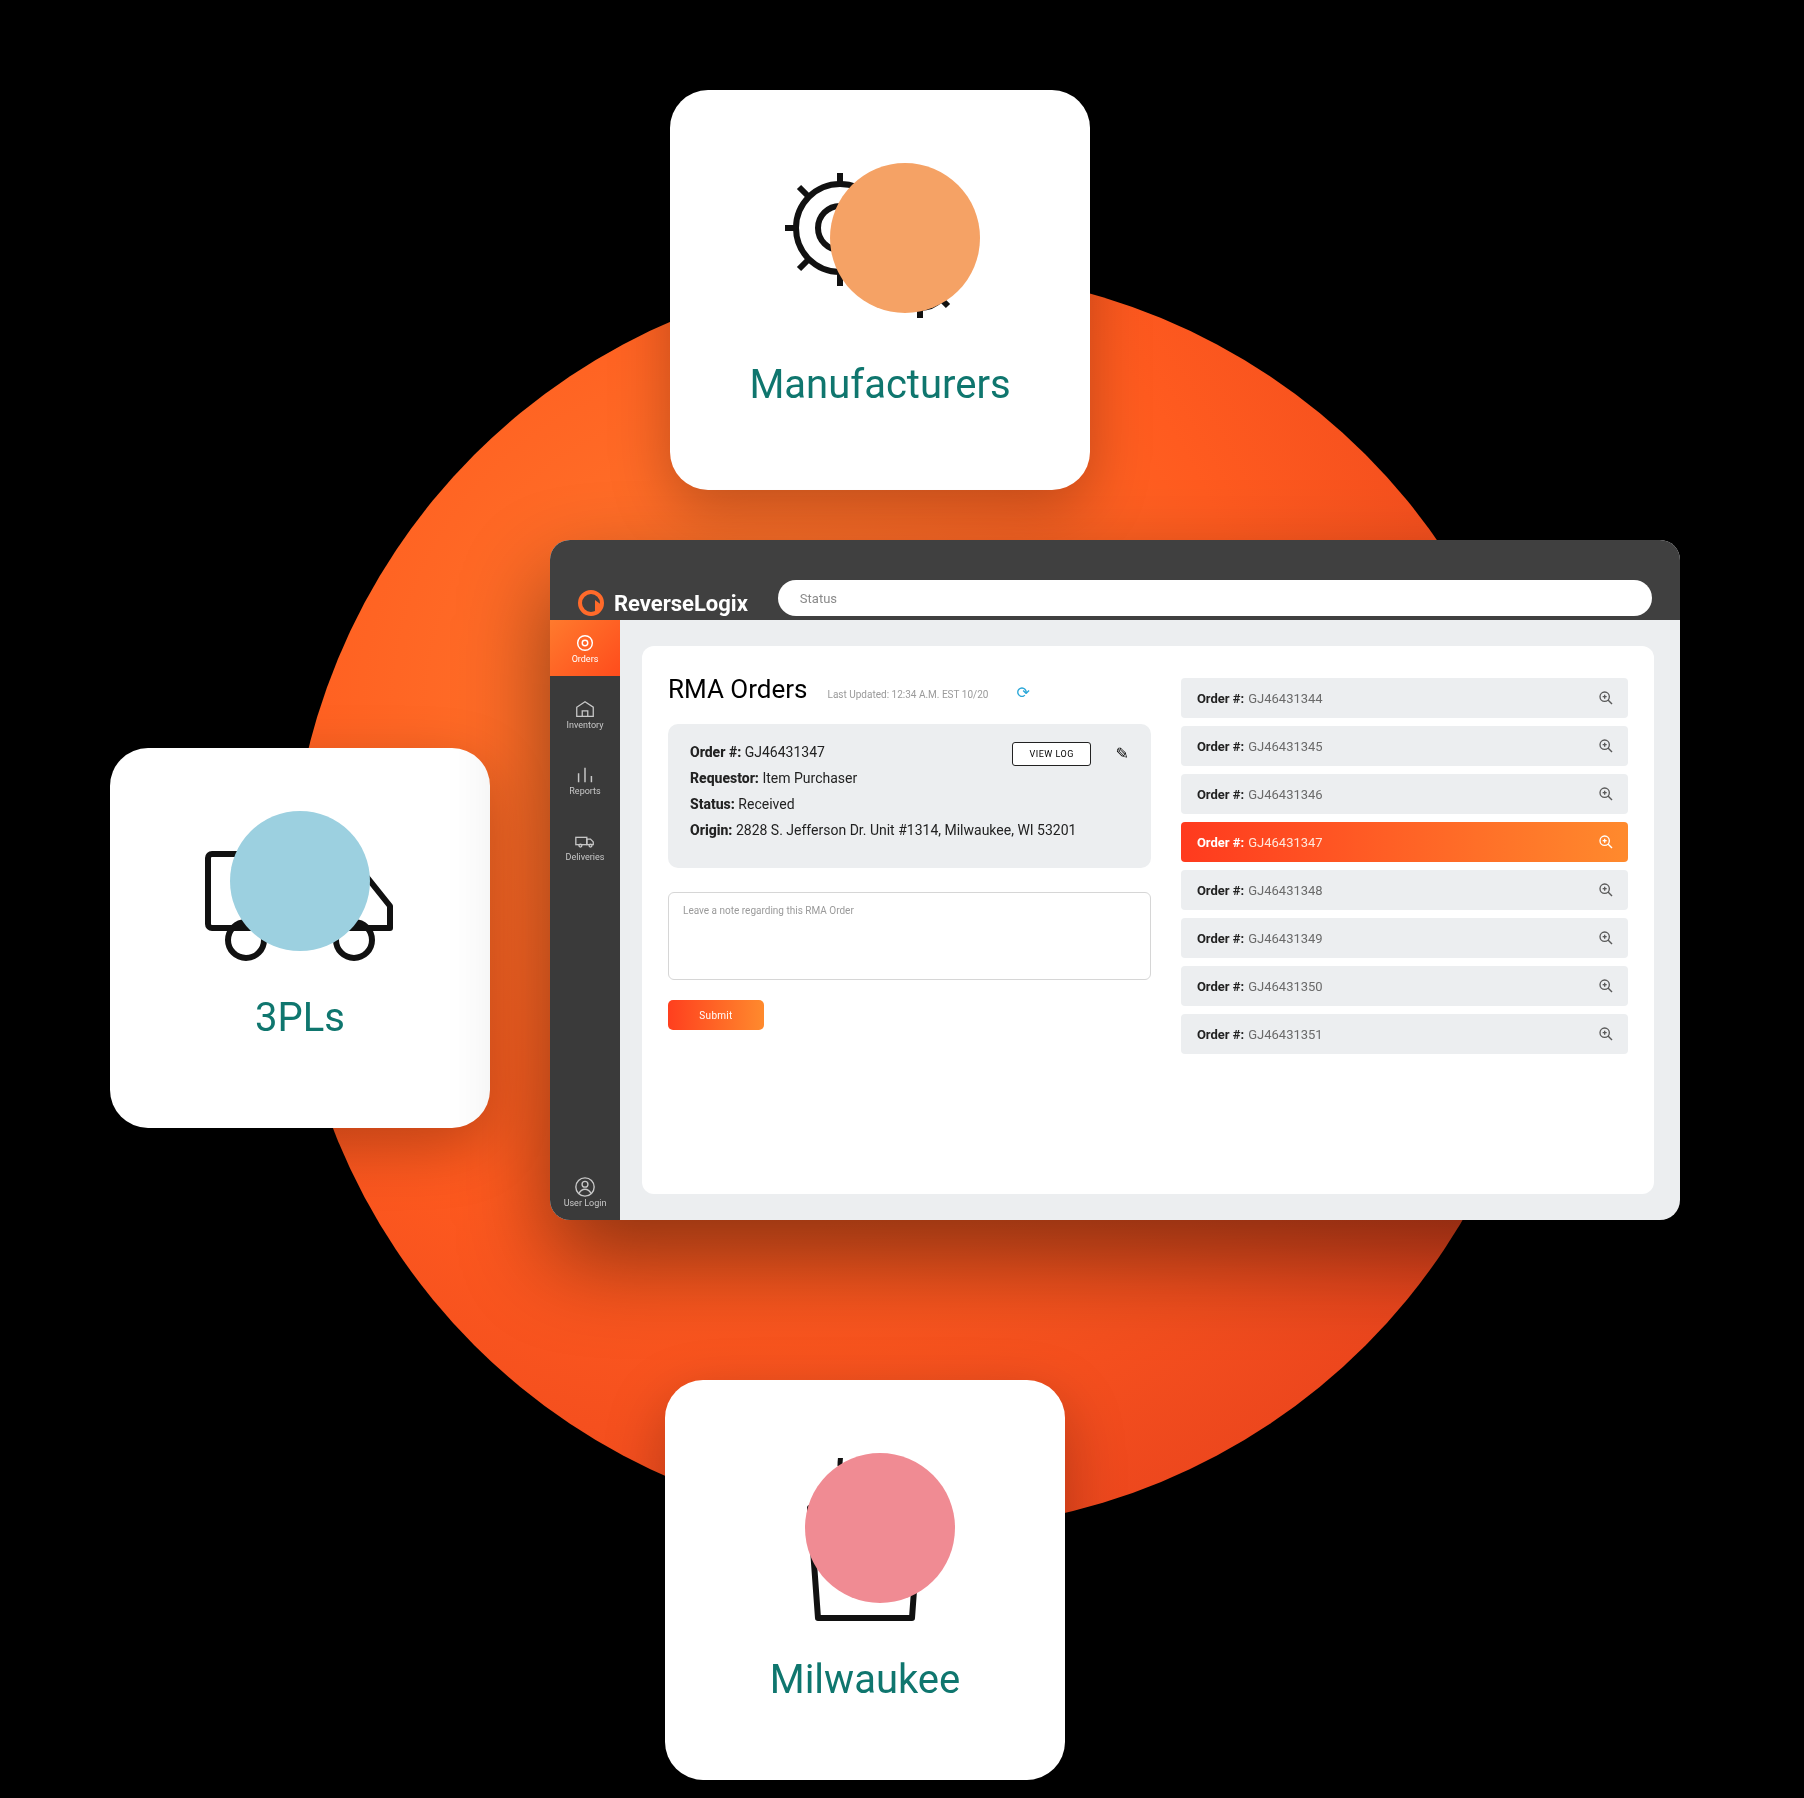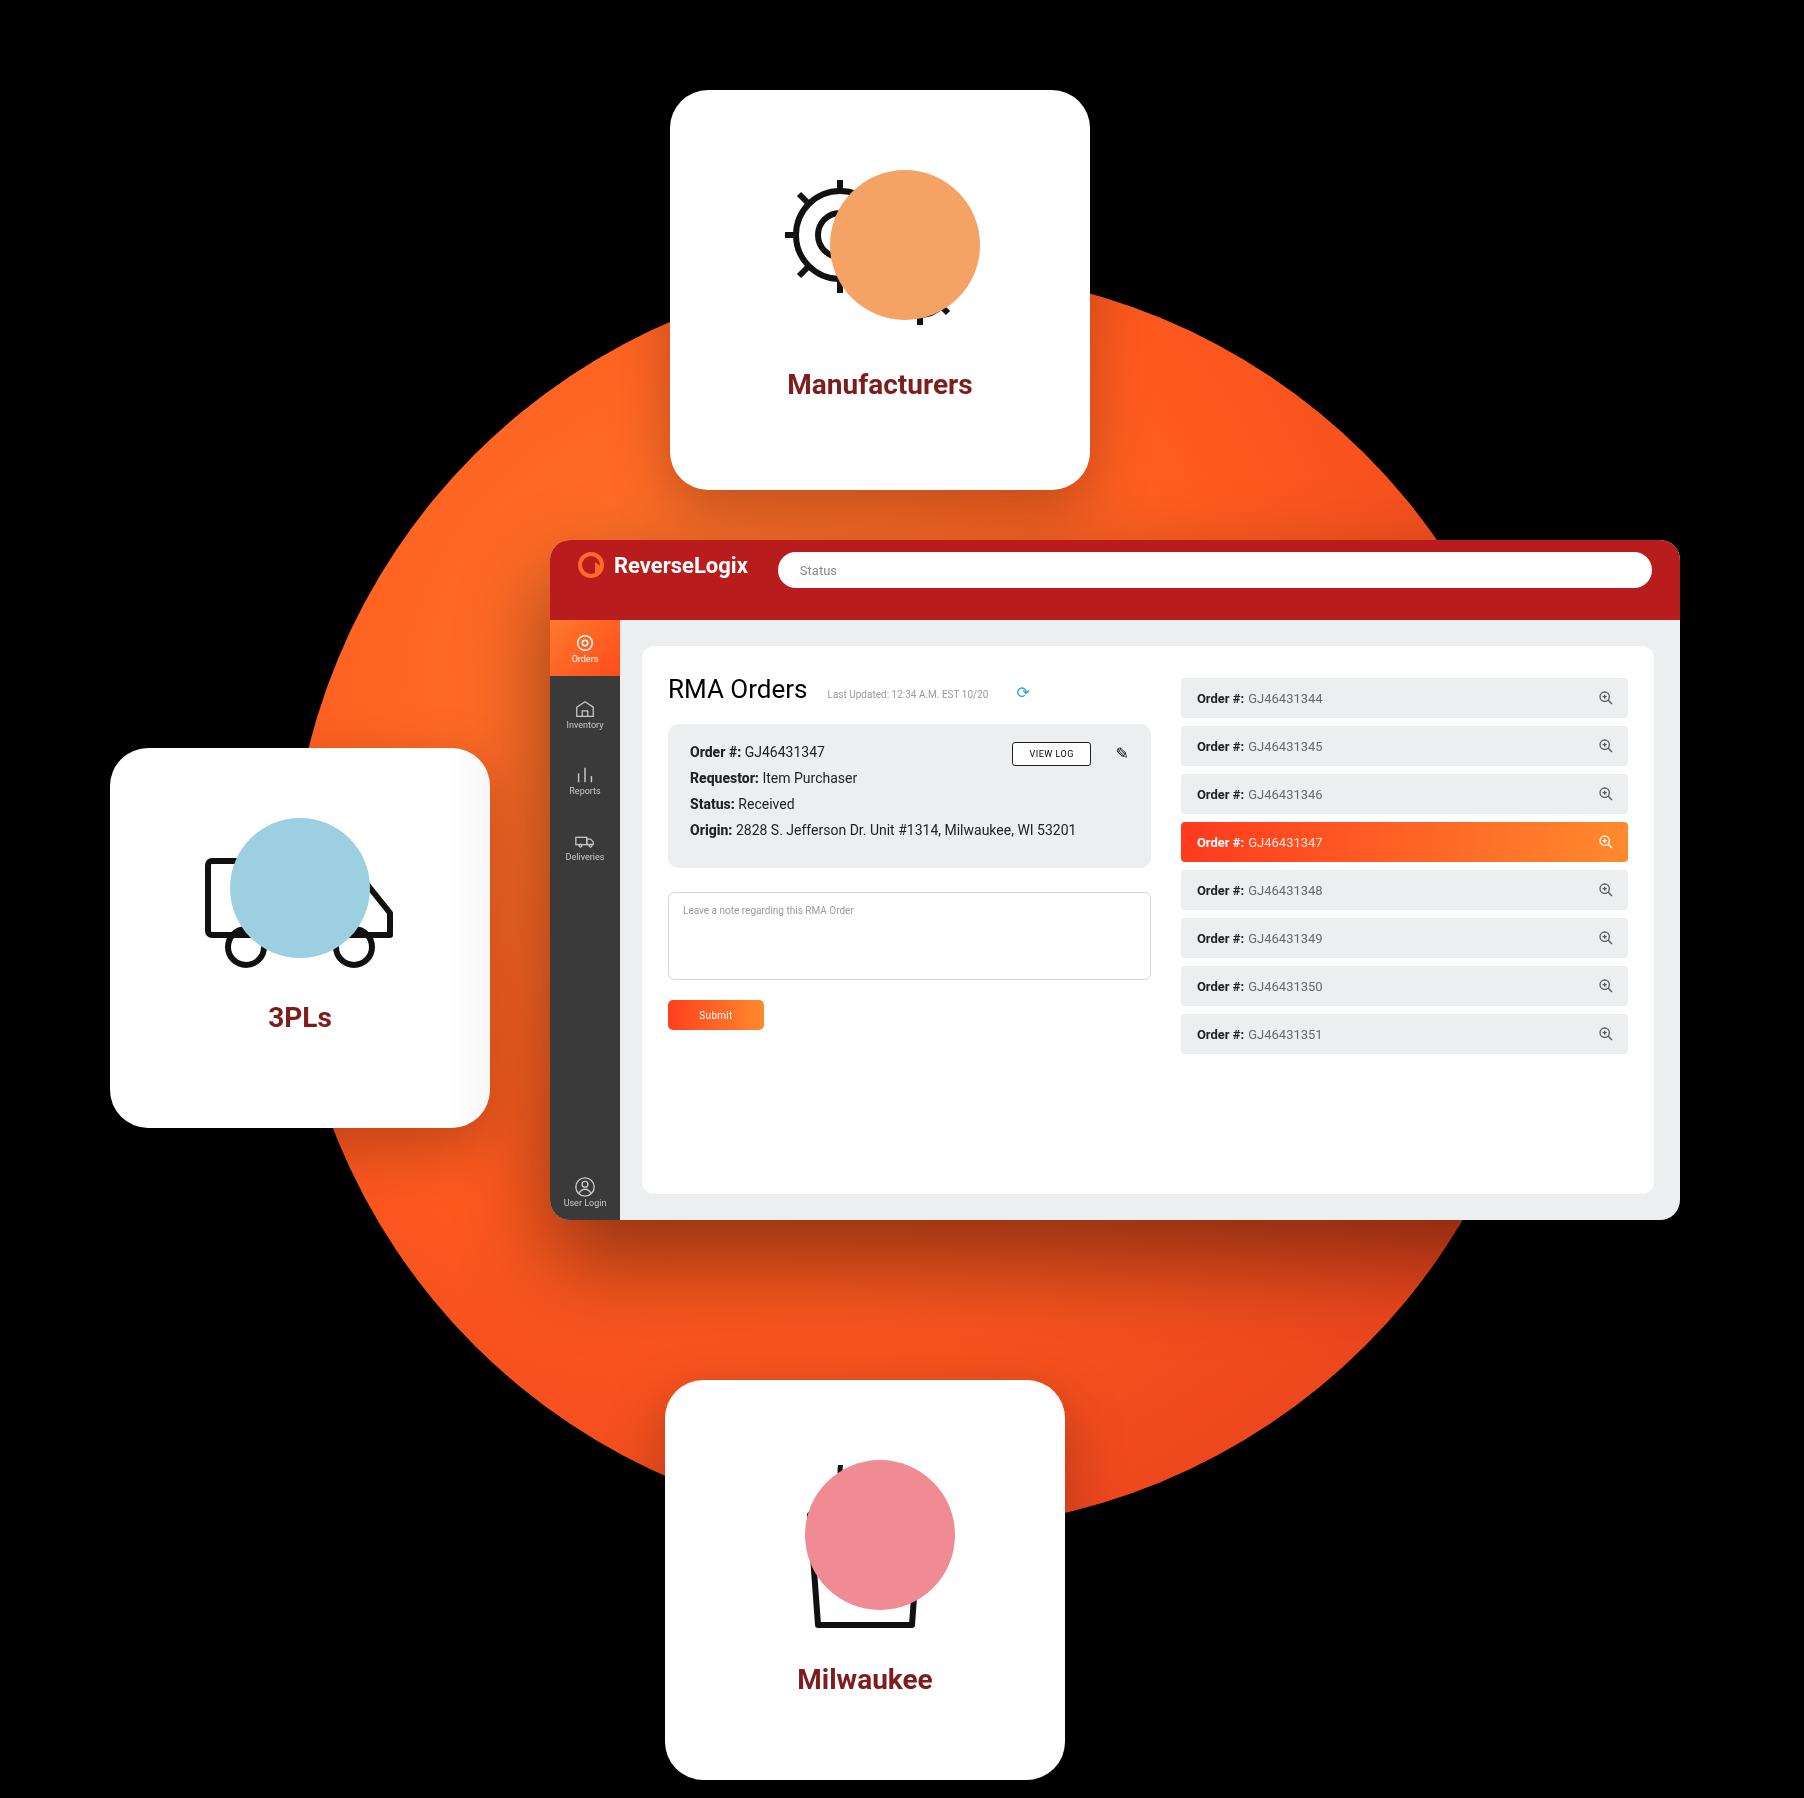--- a/index.html
+++ b/index.html
@@ -3,30 +3,30 @@
 <meta charset="utf-8">
 <style>
 *{box-sizing:border-box;margin:0;padding:0;font-family:-apple-system,BlinkMacSystemFont,"Segoe UI",Roboto,Arial,sans-serif}
 body{width:1804px;height:1798px;background:#000;position:relative;overflow:hidden}
 .stage{position:absolute;inset:0}
 .big-circle{position:absolute;left:290px;top:270px;width:1260px;height:1260px;border-radius:50%;background:radial-gradient(circle at 35% 35%,#ff7a2d 0%,#ff5b1f 45%,#e0391c 100%)}
 
 .card{position:absolute;background:#fff;border-radius:38px;display:flex;flex-direction:column;align-items:center;justify-content:center;box-shadow:0 20px 60px rgba(0,0,0,.25)}
 .card .icon-wrap{position:relative;display:flex;align-items:center;justify-content:center;margin-bottom:28px}
 .card .bg-dot{position:absolute;border-radius:50%}
-.card .label{font-size:28px;font-weight:700;color:#7f1d1d}
+.card .label{font-size:40px;font-weight:400;color:#0f766e}
 .card-top{left:670px;top:90px;width:420px;height:400px}
 .card-left{left:110px;top:748px;width:380px;height:380px}
 .card-bottom{left:665px;top:1380px;width:400px;height:400px}
 .card-top .bg-dot{width:150px;height:150px;background:#f5a265;top:-10px;left:45px}
 .card-left .bg-dot{width:140px;height:140px;background:#9cd0e0;top:-25px;left:30px}
 .card-bottom .bg-dot{width:150px;height:150px;background:#f08b93;top:-5px;left:15px}
 
 .app{position:absolute;left:550px;top:540px;width:1130px;height:680px;background:#eceef0;border-radius:20px;overflow:hidden;box-shadow:0 40px 90px rgba(0,0,0,.45)}
-.topbar{height:80px;background:#b91c1c;display:flex;align-items:flex-start;padding:12px 28px;gap:30px}
+.topbar{height:80px;background:#404040;display:flex;align-items:flex-end;padding:4px 28px;gap:30px}
 .brand{display:flex;align-items:center;gap:10px;color:#fff;font-weight:700;font-size:22px}
 .brand-circle{width:26px;height:26px;border:4px solid #ff6a2a;border-radius:50%;position:relative}
 .brand-circle::after{content:"";position:absolute;right:-3px;top:6px;width:0;height:0;border-top:6px solid transparent;border-bottom:6px solid transparent;border-left:8px solid #ff6a2a}
 .search{flex:1;height:36px;background:#fff;border-radius:18px;display:flex;align-items:center;padding:0 22px;color:#8a8a8a;font-size:13px}
 .body{display:flex;height:calc(100% - 80px)}
 .sidebar{width:70px;background:#3a3a3a;display:flex;flex-direction:column;align-items:center;padding-top:0;color:#c8c8c8;font-size:9px;gap:10px}
 .side-item{width:100%;display:flex;flex-direction:column;align-items:center;justify-content:center;padding:12px 0}
 .side-item svg{width:22px;height:22px}
 .side-item.active{background:linear-gradient(135deg,#ff7a2d,#ff4c1c);color:#fff}
 .side-spacer{flex:1}

